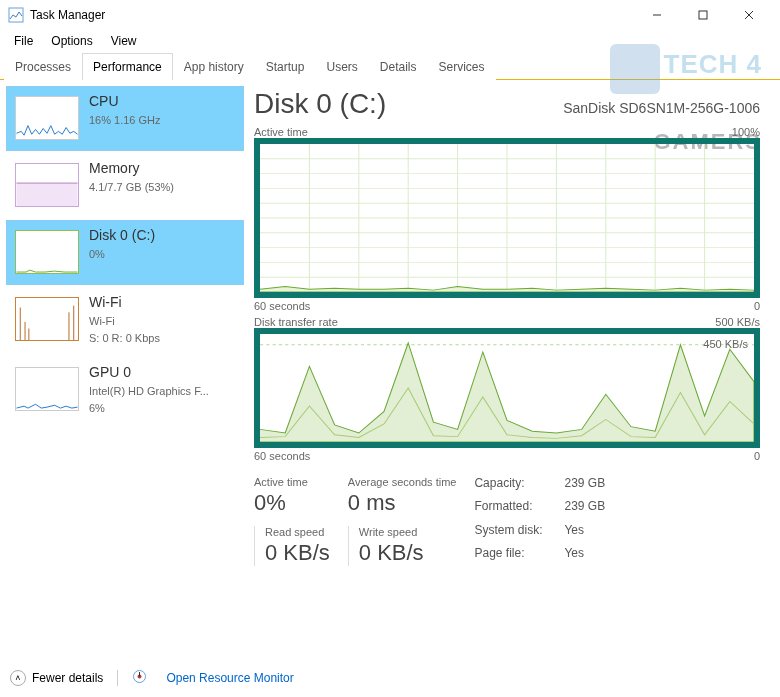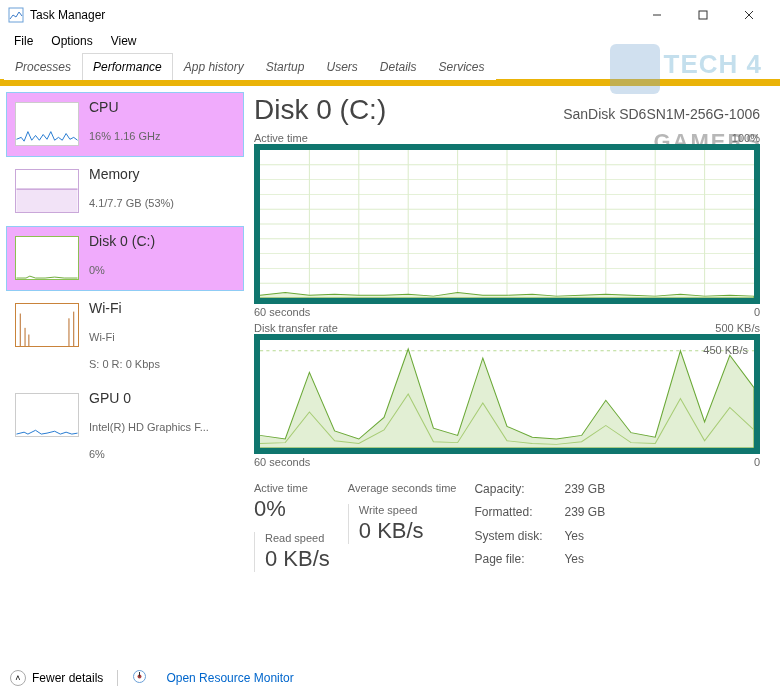--- a/index.html
+++ b/index.html
@@ -4,31 +4,31 @@
 <style>
 * { margin: 0; padding: 0; box-sizing: border-box; font-family: "Segoe UI", Arial, sans-serif; }
 body { width: 780px; height: 697px; background: #fff; overflow: hidden; position: relative; }
 .titlebar { height: 30px; display: flex; align-items: center; padding: 0 8px; }
 .titlebar .icon { width: 16px; height: 16px; margin-right: 6px; }
 .titlebar .title { font-size: 12px; flex: 1; }
 .winbtns { display: flex; gap: 0; }
 .winbtn { width: 46px; height: 30px; display: flex; align-items: center; justify-content: center; font-size: 11px; cursor: default; }
 .menubar { height: 22px; display: flex; align-items: center; padding: 0 6px; gap: 2px; font-size: 12px; }
 .menuitem { padding: 2px 8px; cursor: default; }
-.tabs { display: flex; border-bottom: 7px solid #eab308; padding: 0 4px; font-size: 12px; font-style: italic; }
+.tabs { display: flex; border-bottom: 1px solid #eab308; padding: 0 4px; font-size: 12px; }
 .tab { padding: 6px 10px 6px 10px; border: 1px solid transparent; border-bottom: none; cursor: default; position: relative; top: 1px; background: #fff; }
 .tab.active { border-color: #d9d9d9; background: #fff; }
 .tab:not(.active) { color: #555; }
 .main { display: flex; height: 580px; }
 .sidebar { width: 250px; padding: 6px; display: flex; flex-direction: column; gap: 2px; }
 .card { border: 1px solid transparent; padding: 6px 8px 10px 8px; display: flex; gap: 10px; cursor: default; }
-.card.selected { background: #f0abfc; border: 1px solid #8fccf5; }
+.card.selected { background: #7dd3fc; border: 1px solid #8fccf5; }
 .card .thumb { width: 64px; height: 44px; border: 1px solid #ccc; background: #fff; margin-top: 3px; position: relative; overflow: hidden; }
 .card .info .name { font-size: 14px; color: #333; }
-.card .info .sub { font-size: 11px; color: #666; margin-top: 15px; }
+.card .info .sub { font-size: 11px; color: #666; margin-top: 5px; }
 .content { flex: 1; padding: 8px 20px 8px 4px; position: relative; }
 .hdr { display: flex; justify-content: space-between; align-items: baseline; margin-bottom: 6px; }
 .hdr h1 { font-size: 28px; font-weight: 400; color: #444; }
 .hdr .dev { font-size: 14px; color: #555; }
 .chartlabel { display: flex; justify-content: space-between; font-size: 11px; color: #666; margin-top: 4px; }
 .chartbox { border: 6px solid #0f766e; height: 160px; position: relative; overflow: hidden; }
 .chartbox.small { height: 120px; }
 .axis { display: flex; justify-content: space-between; font-size: 11px; color: #666; margin-top: 2px; }
 .chartbox.small .overlay { position: absolute; top: 4px; right: 6px; font-size: 11px; color: #666; }
 .stats { display: flex; gap: 18px; margin-top: 14px; }
@@ -233,20 +233,21 @@
       <div class="statcol">
         <span class="lab">Active time</span>
         <span class="big">0%</span>
         <div class="statcol bordered" style="margin-top:8px">
           <span class="lab">Read speed</span>
           <span class="big">0 KB/s</span>
         </div>
       </div>
       <div class="statcol">
         <span class="lab">Average seconds time</span>
+        <span class="big">0 ms</span>
         <div class="statcol bordered" style="margin-top:8px">
           <span class="lab">Write speed</span>
           <span class="big">0 KB/s</span>
         </div>
       </div>
       <div class="kv">
         <span>Capacity:</span>
           <span>239 GB</span>
         <span>Formatted:</span>
           <span>239 GB</span>

